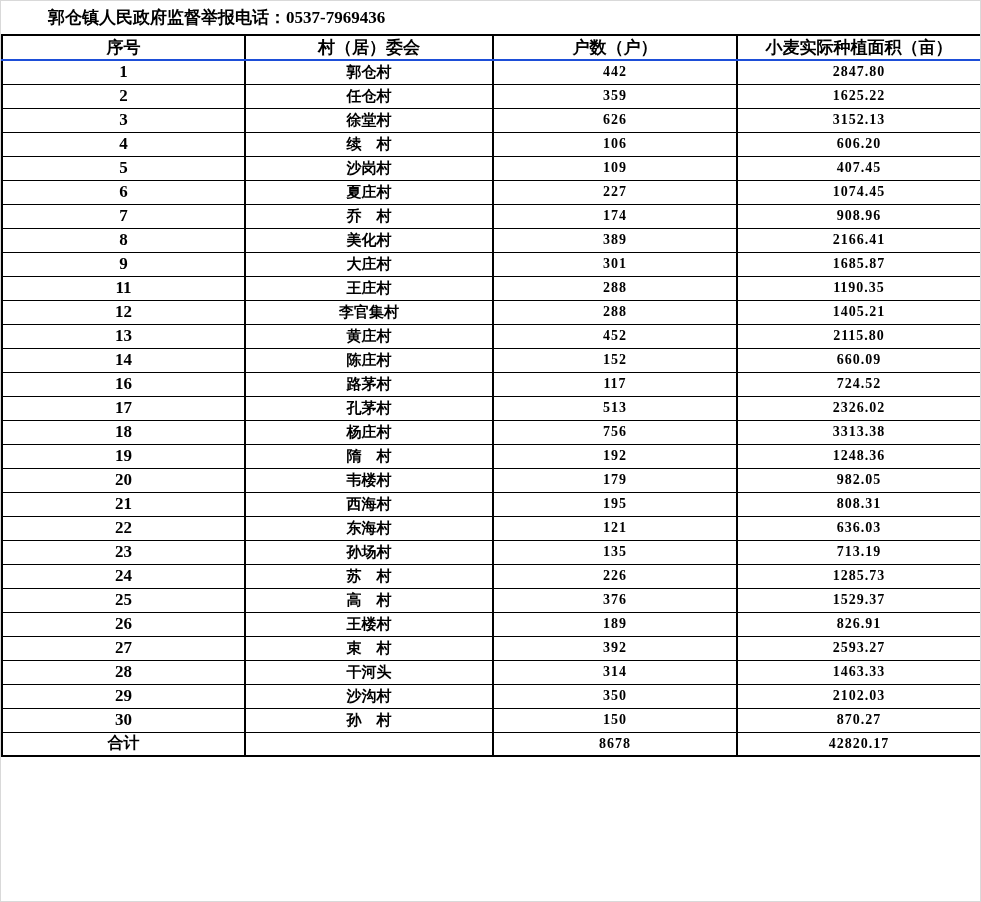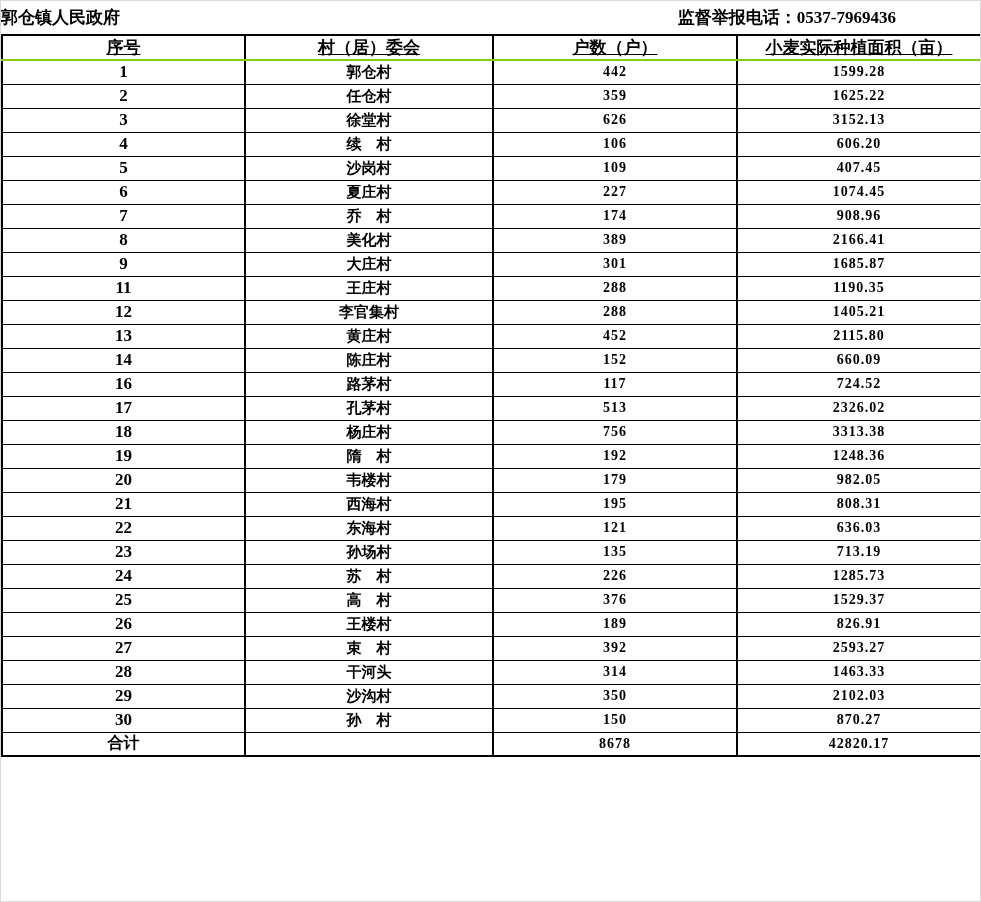--- a/index.html
+++ b/index.html
@@ -24,24 +24,24 @@
     text-align: center;
     font-size: 31px;
     font-weight: bold;
     border-bottom: 1px solid #d9d9d9;
     white-space: nowrap;
   }
   .subtitle-row {
     height: 33px;
     display: flex;
     align-items: center;
-    justify-content: space-between;
     font-size: 17px;
     font-weight: bold;
     box-sizing: border-box;
+    padding-left: 47px;
     padding-right: 84px;
   }
   table.main-table {
     border-collapse: collapse;
     table-layout: fixed;
     width: 979px;
     margin: 0;
     border: 2px solid #000000;
   }
   .main-table th,
@@ -55,22 +55,21 @@
     text-align: center;
     vertical-align: middle;
     font-weight: bold;
     color: #000000;
     overflow: hidden;
     white-space: nowrap;
   }
   .main-table thead th {
     height: 21px;
     font-size: 17px;
-    border-bottom: 2px solid #84cc16;
-    text-decoration: underline;
+    border-bottom: 2px solid #1d4ed8;
   }
   .main-table tbody td {
     height: 24px;
   }
   .cell-serial   { font-size: 17px; }
   .cell-village  { font-size: 15px; margin-left: 30px; }
   .cell-number   { font-size: 14px; letter-spacing: 1px; }
   .total-row td  { height: 25px; }
   .total-row .cell-serial { font-size: 16px; }
 </style>
@@ -99,21 +98,21 @@
         <th>户数（户）</th>
         <th>小麦实际种植面积（亩）</th>
       </tr>
     </thead>
     <tbody>
 
         <tr>
           <td class="cell-serial">1</td>
           <td class="cell-village">郭仓村</td>
           <td class="cell-number">442</td>
-          <td class="cell-number">1599.28</td>
+          <td class="cell-number">2847.80</td>
         </tr>
 
         <tr>
           <td class="cell-serial">2</td>
           <td class="cell-village">任仓村</td>
           <td class="cell-number">359</td>
           <td class="cell-number">1625.22</td>
         </tr>
 
         <tr>

